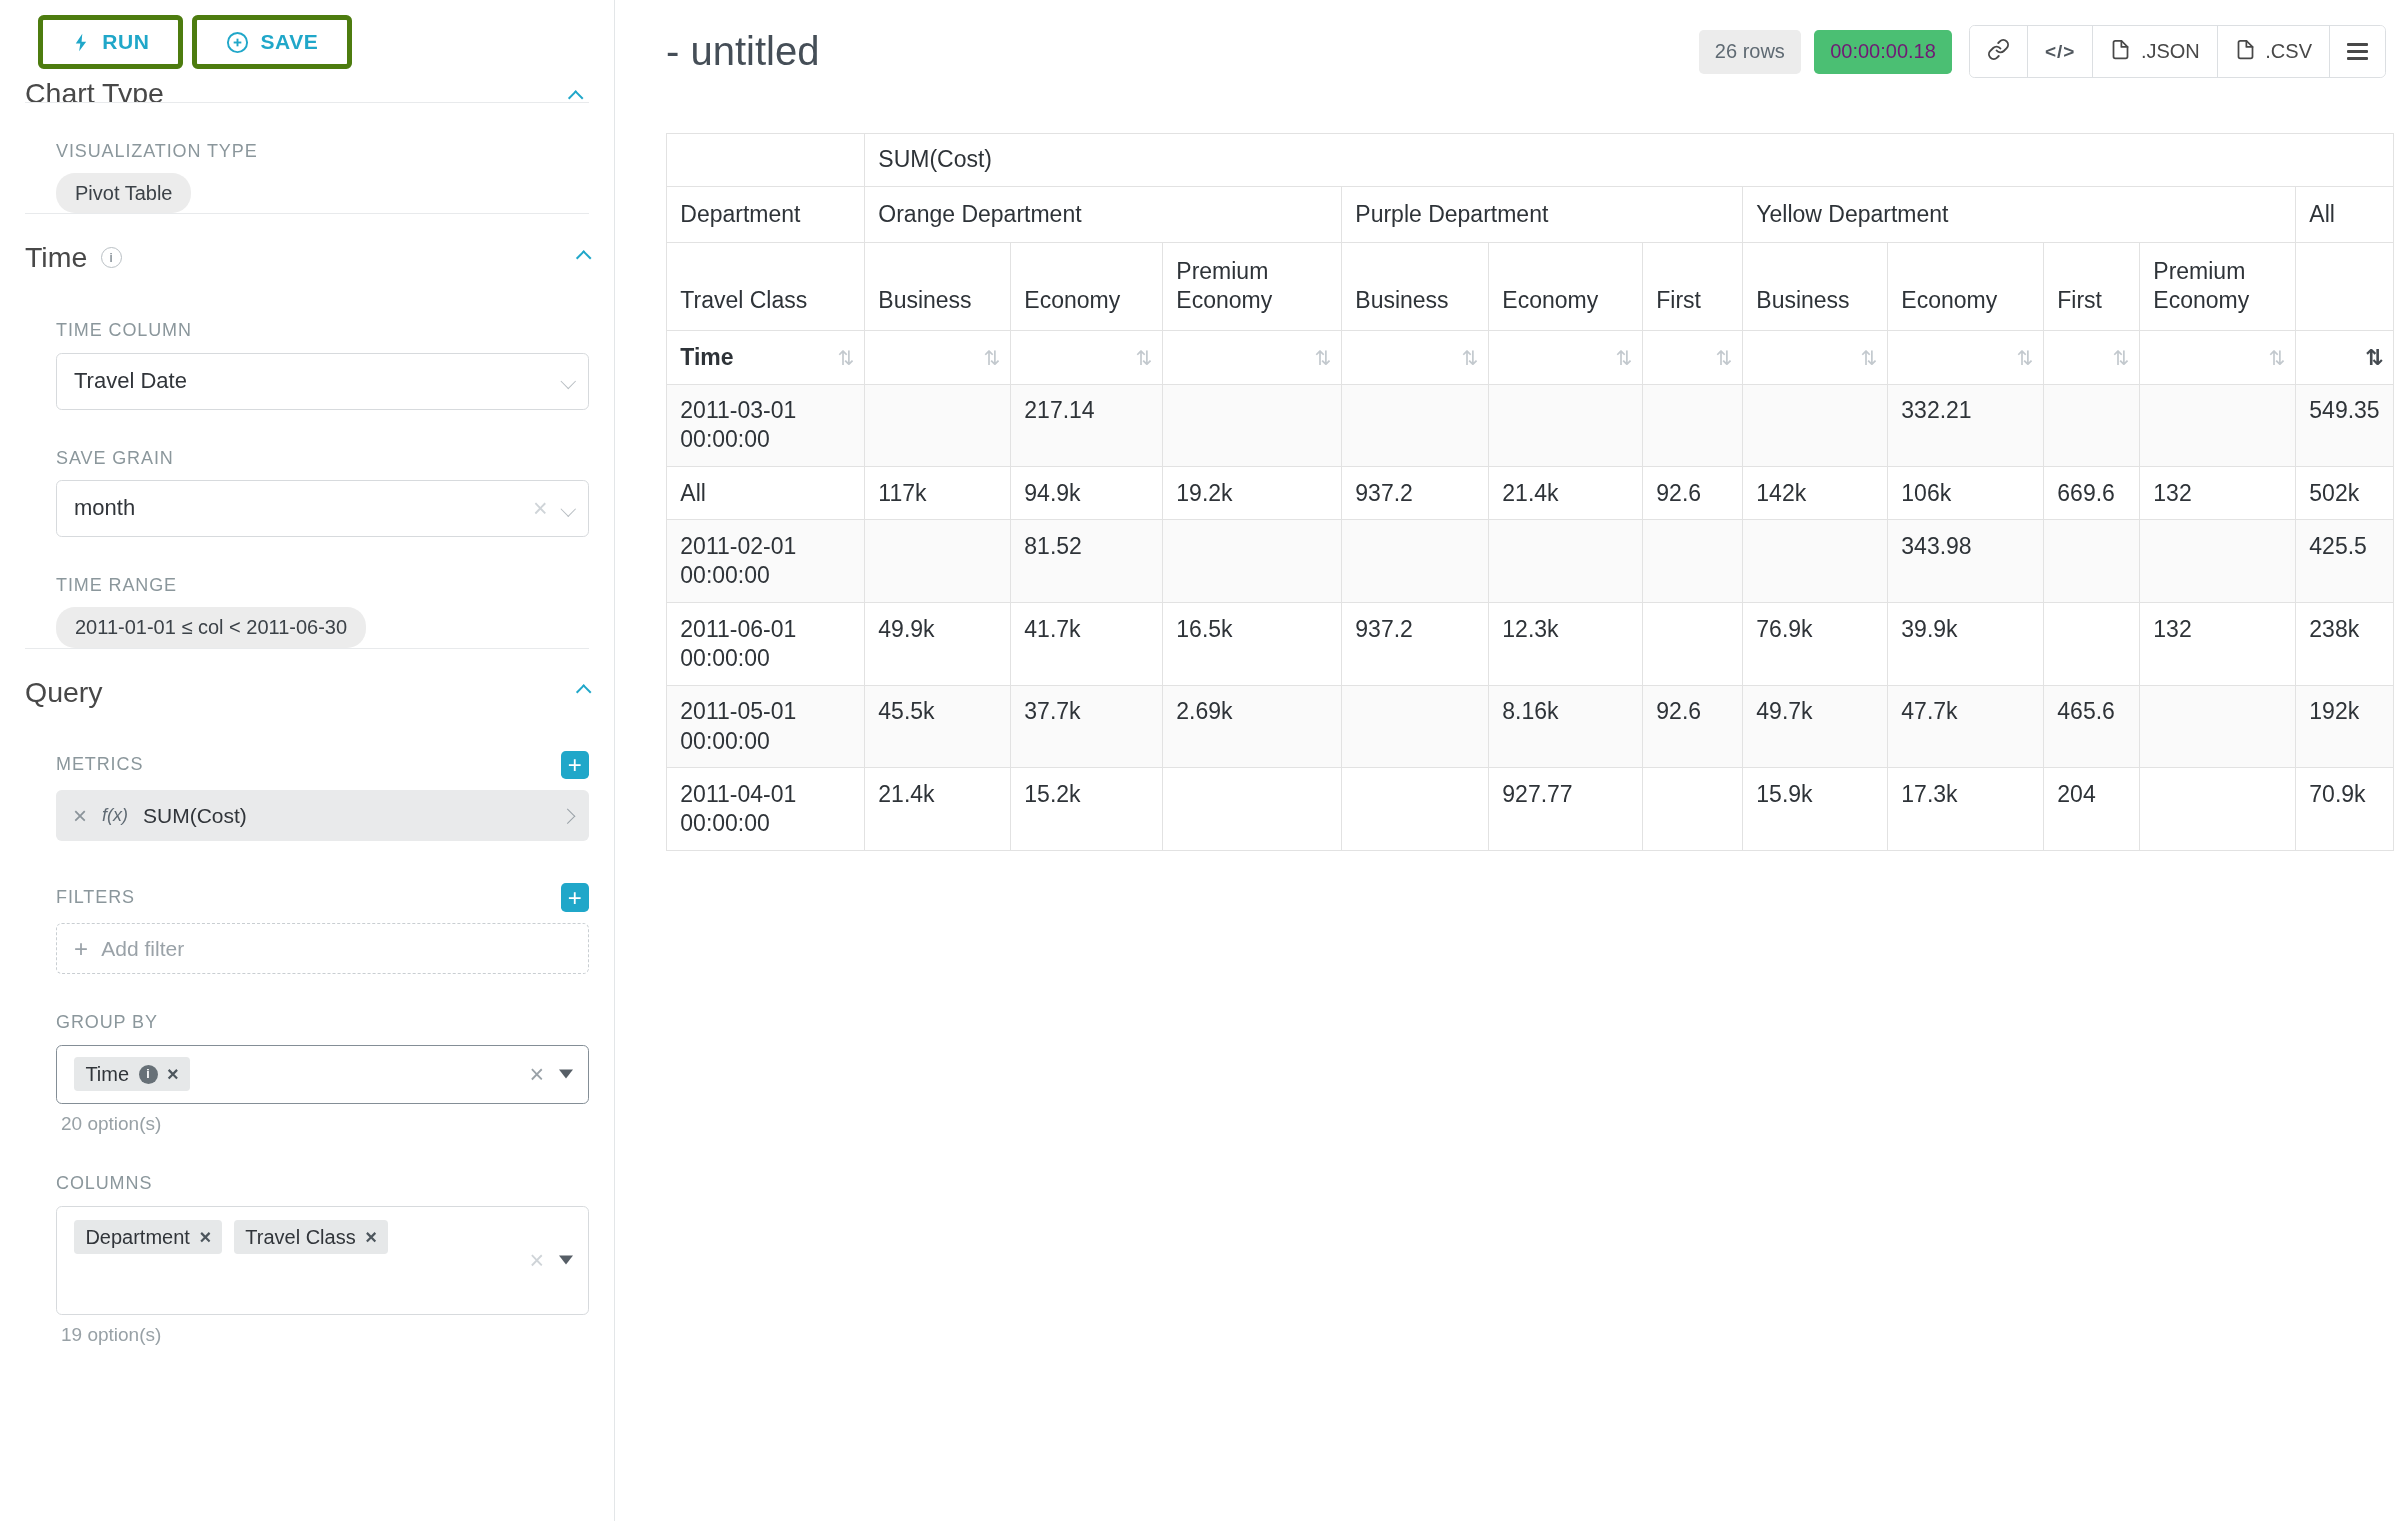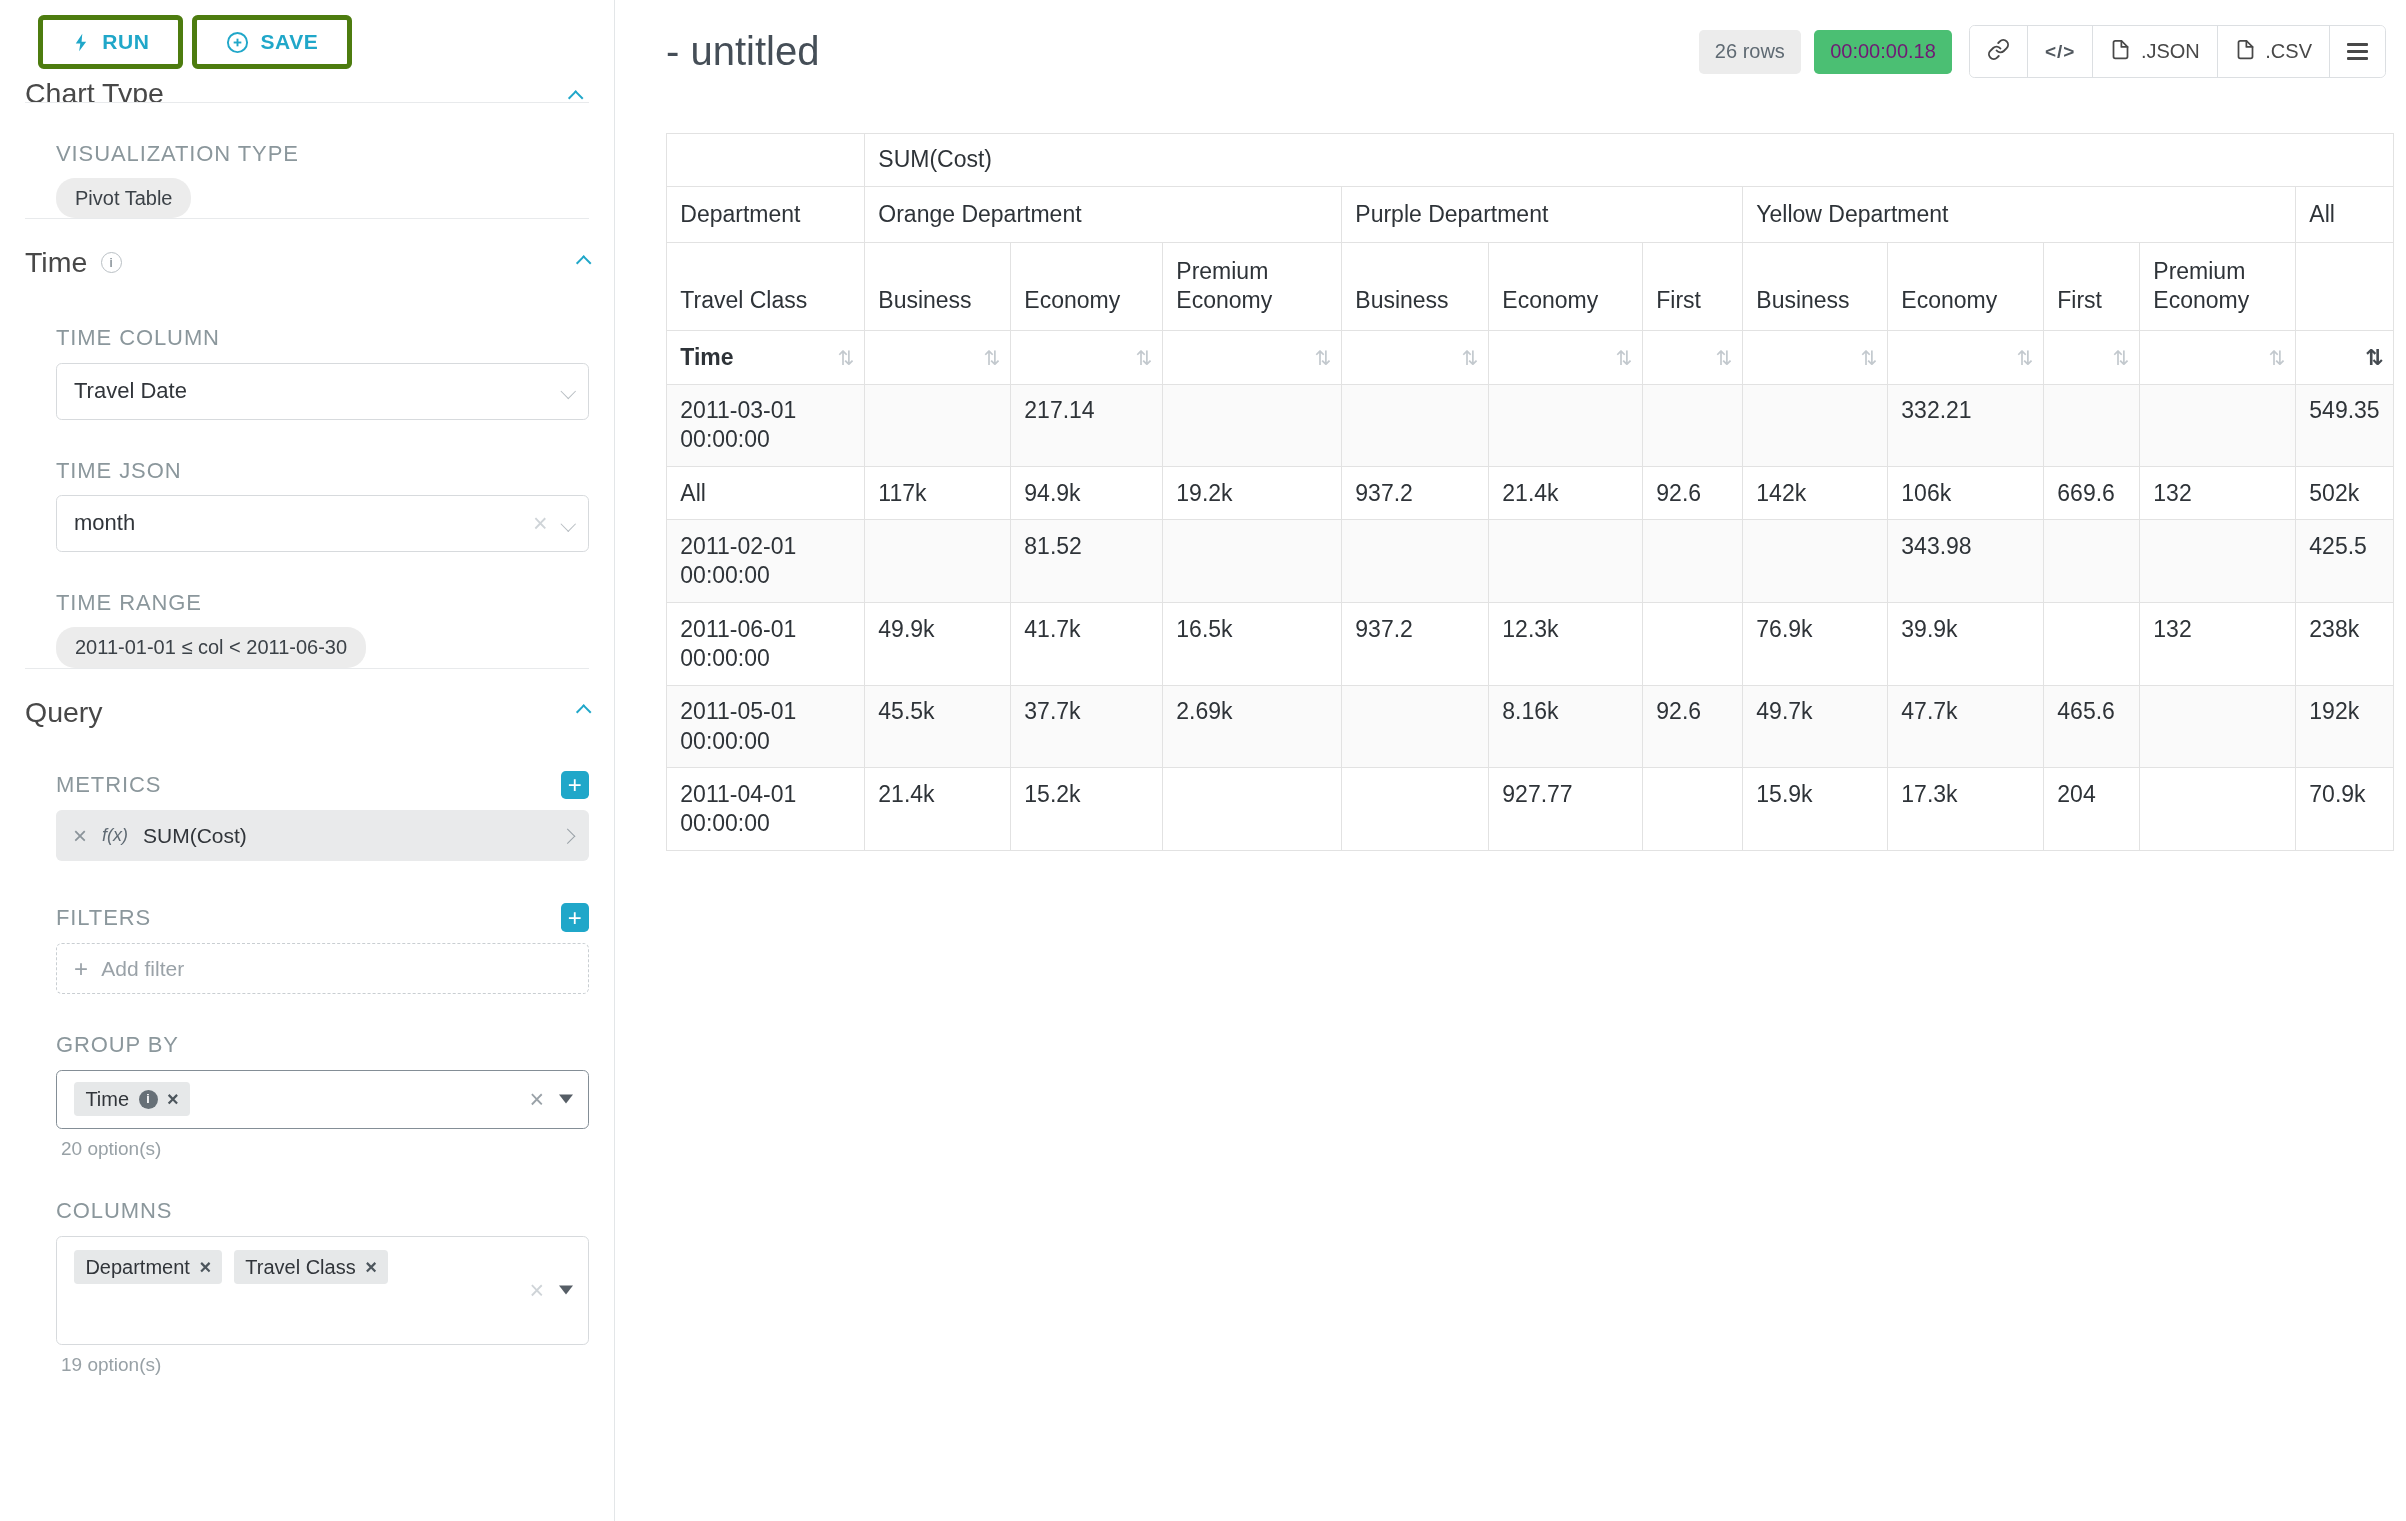--- a/index.html
+++ b/index.html
@@ -34,21 +34,21 @@
   .info-i{
     width:21px;height:21px;border-radius:50%;border:1.9px solid #b9bfc4;color:#9aa2a8;
     font-size:13.3px;font-weight:700;display:inline-flex;align-items:center;justify-content:center;box-sizing:border-box;
   }
   .chev{display:inline-block;width:11.4px;height:11.4px;border-right:2.9px solid #20a7c9;border-bottom:2.9px solid #20a7c9;box-sizing:border-box;}
   .chev.up{transform:rotate(-135deg);}
   .chev.down{transform:rotate(45deg);}
   .chev.right{transform:rotate(-45deg);}
   .chev.gray{border-color:#9aa2a8;border-width:1.9px;width:10.5px;height:10.5px;}
   .chev.faintg{border-color:#b7bdc2;}
-  .field-label{font-size:22px;letter-spacing:0.9px;color:#8b979c;font-weight:500;margin:38px 0 0 31px;}
+  .field-label{font-size:18px;letter-spacing:0.9px;color:#8b979c;font-weight:500;margin:38px 0 0 31px;}
   .sec-head + .field-label{margin-top:46px;}
   .label-row{display:flex;align-items:center;justify-content:space-between;margin:42px 0 0 31px;}
   .label-row .field-label{margin:0;}
   .add-btn{
     width:28.5px;height:28.5px;border-radius:4.8px;background:#20a7c9;color:#fff;display:flex;
     align-items:center;justify-content:center;font-size:24px;line-height:1;cursor:pointer;font-weight:500;
   }
   .pill{display:inline-block;background:#ececec;border-radius:19px;padding:8.6px 19px;font-size:20px;color:#3c4248;margin:11.4px 0 0 31px;}
   .select{
     position:relative;height:57px;border:1px solid #d7dadd;border-radius:5.7px;margin:11.4px 0 0 31px;
@@ -161,21 +161,21 @@
     </div>
 
     <div class="field-label">TIME COLUMN</div>
     <div class="select">
       <span>Travel Date</span>
       <span class="controls">
         <span class="chev down gray faintg"></span>
       </span>
     </div>
 
-    <div class="field-label">TIME JSON</div>
+    <div class="field-label">SAVE GRAIN</div>
     <div class="select">
       <span>month</span>
       <span class="controls">
         <span class="clear-x faint">×</span>
         <span class="chev down gray faintg"></span>
       </span>
     </div>
 
     <div class="field-label">TIME RANGE</div>
     <span class="pill">2011-01-01 ≤ col &lt; 2011-06-30</span>

